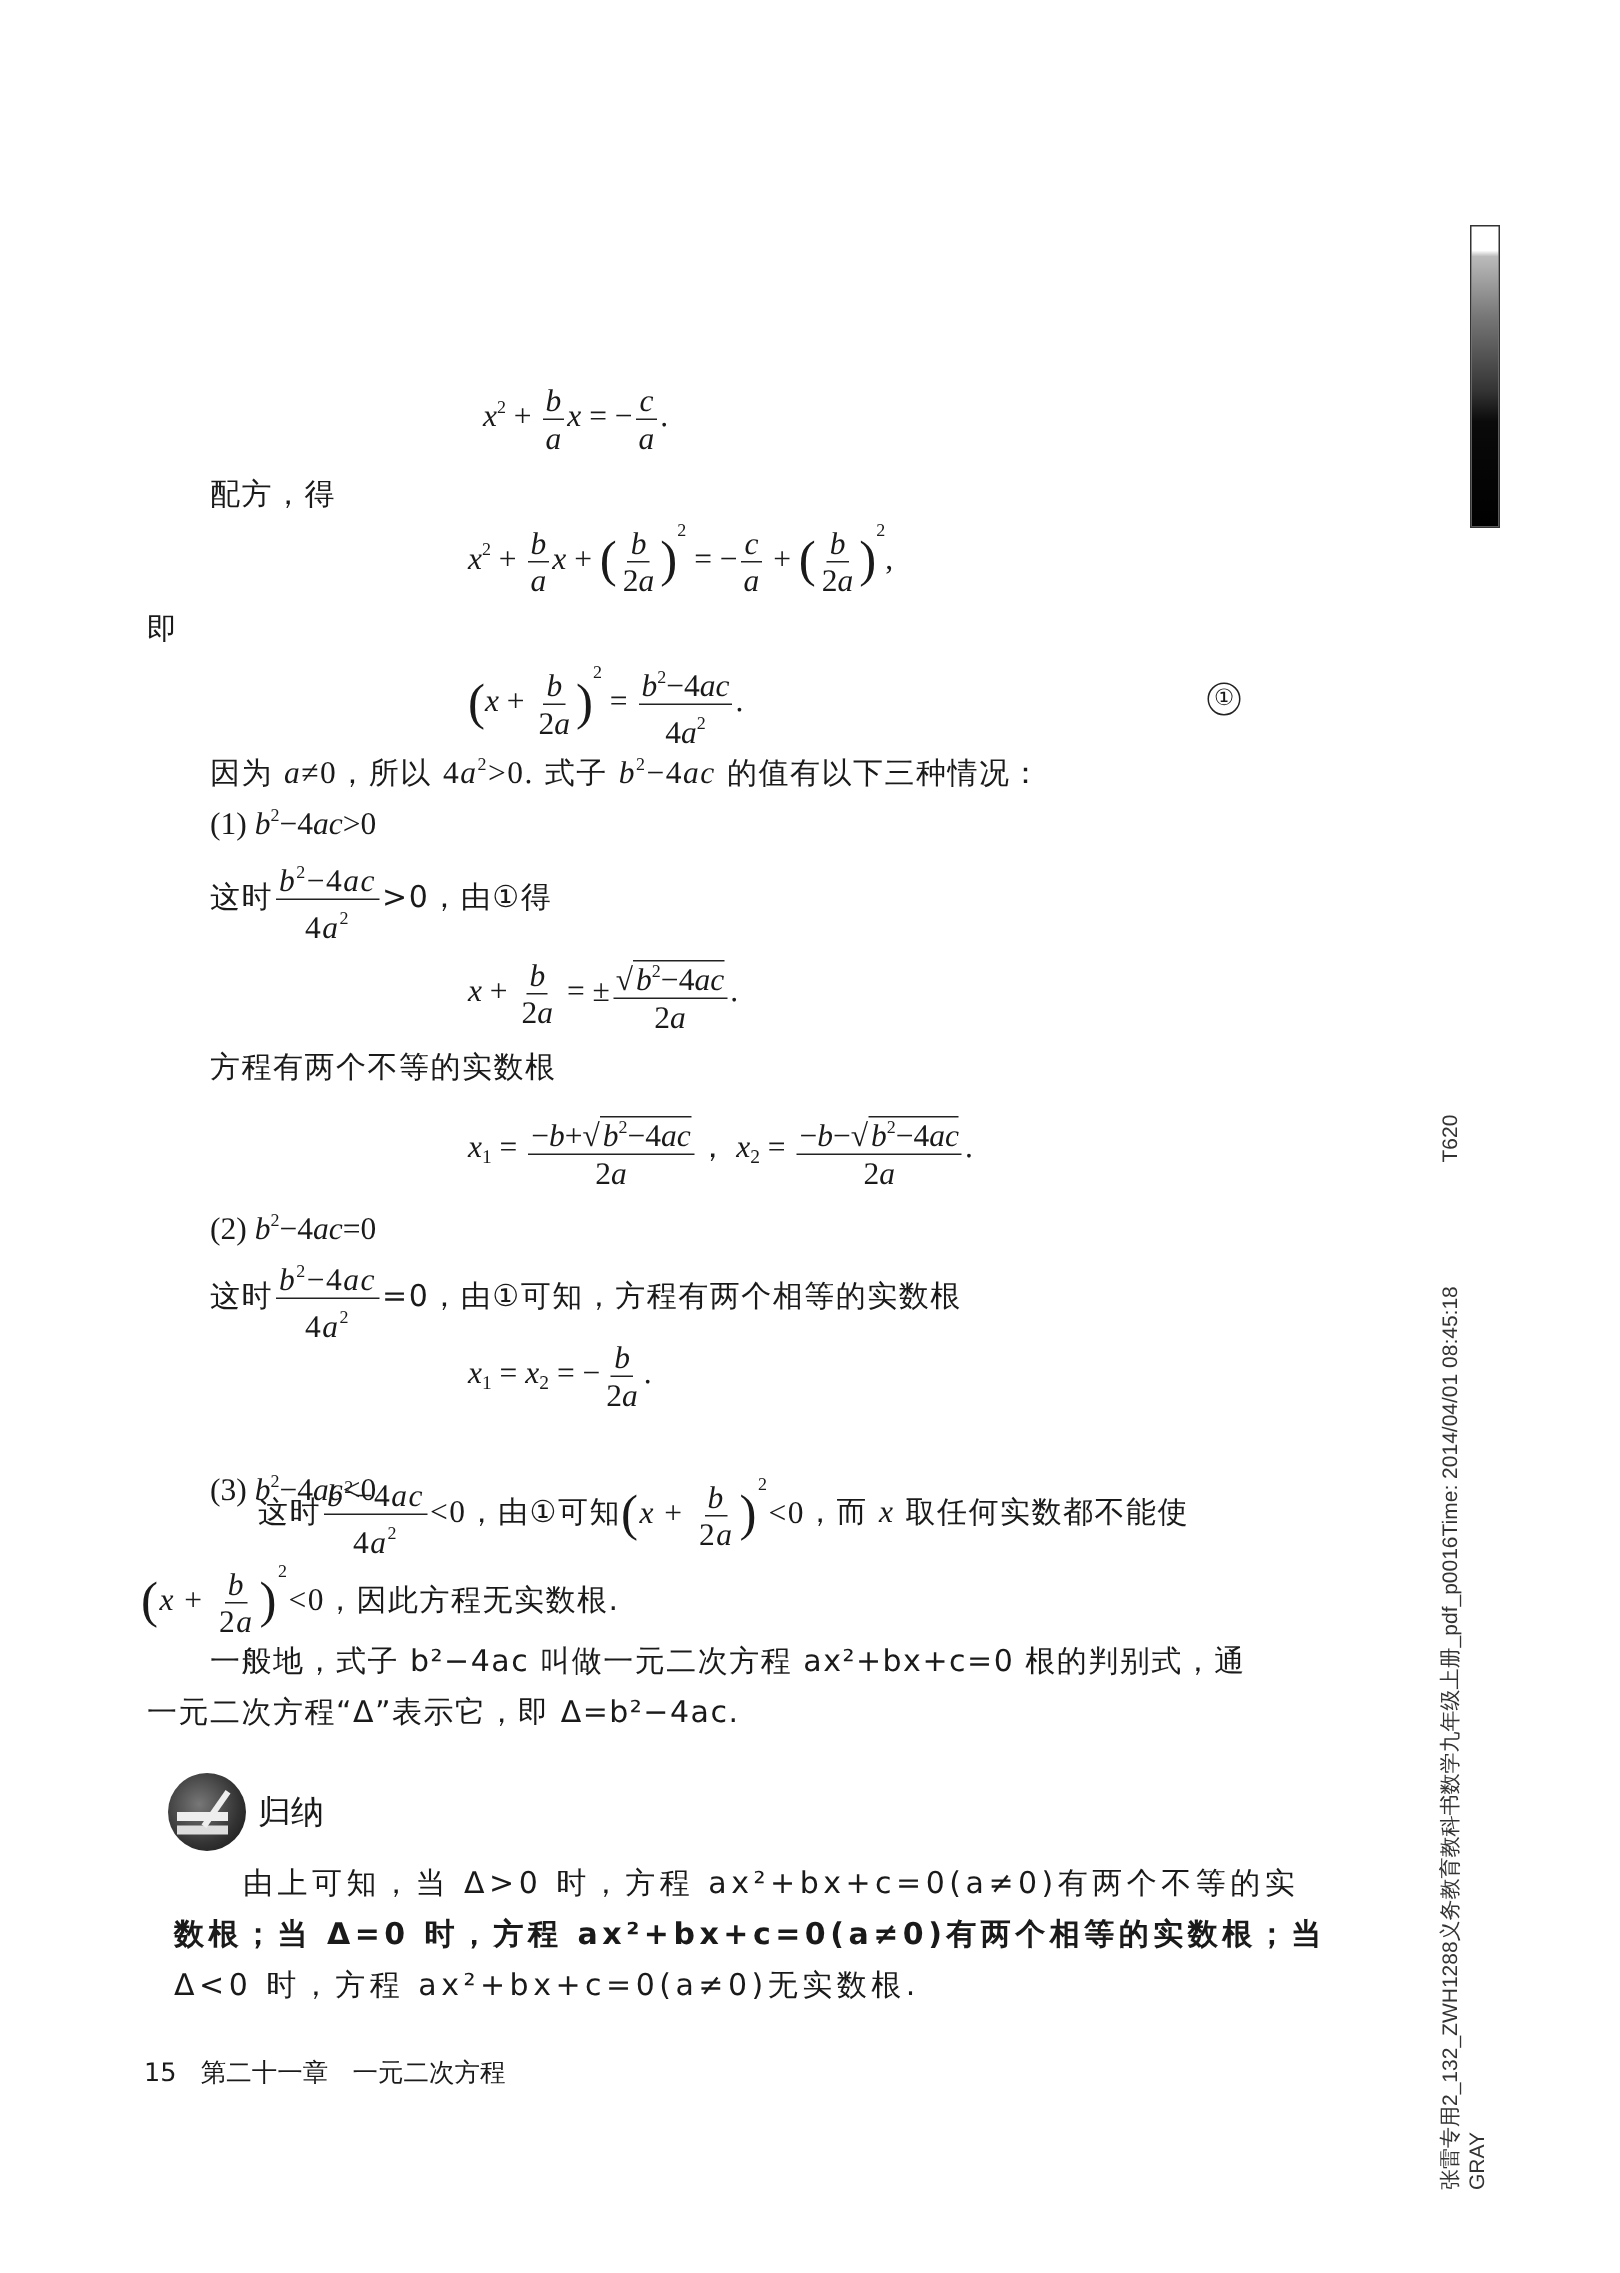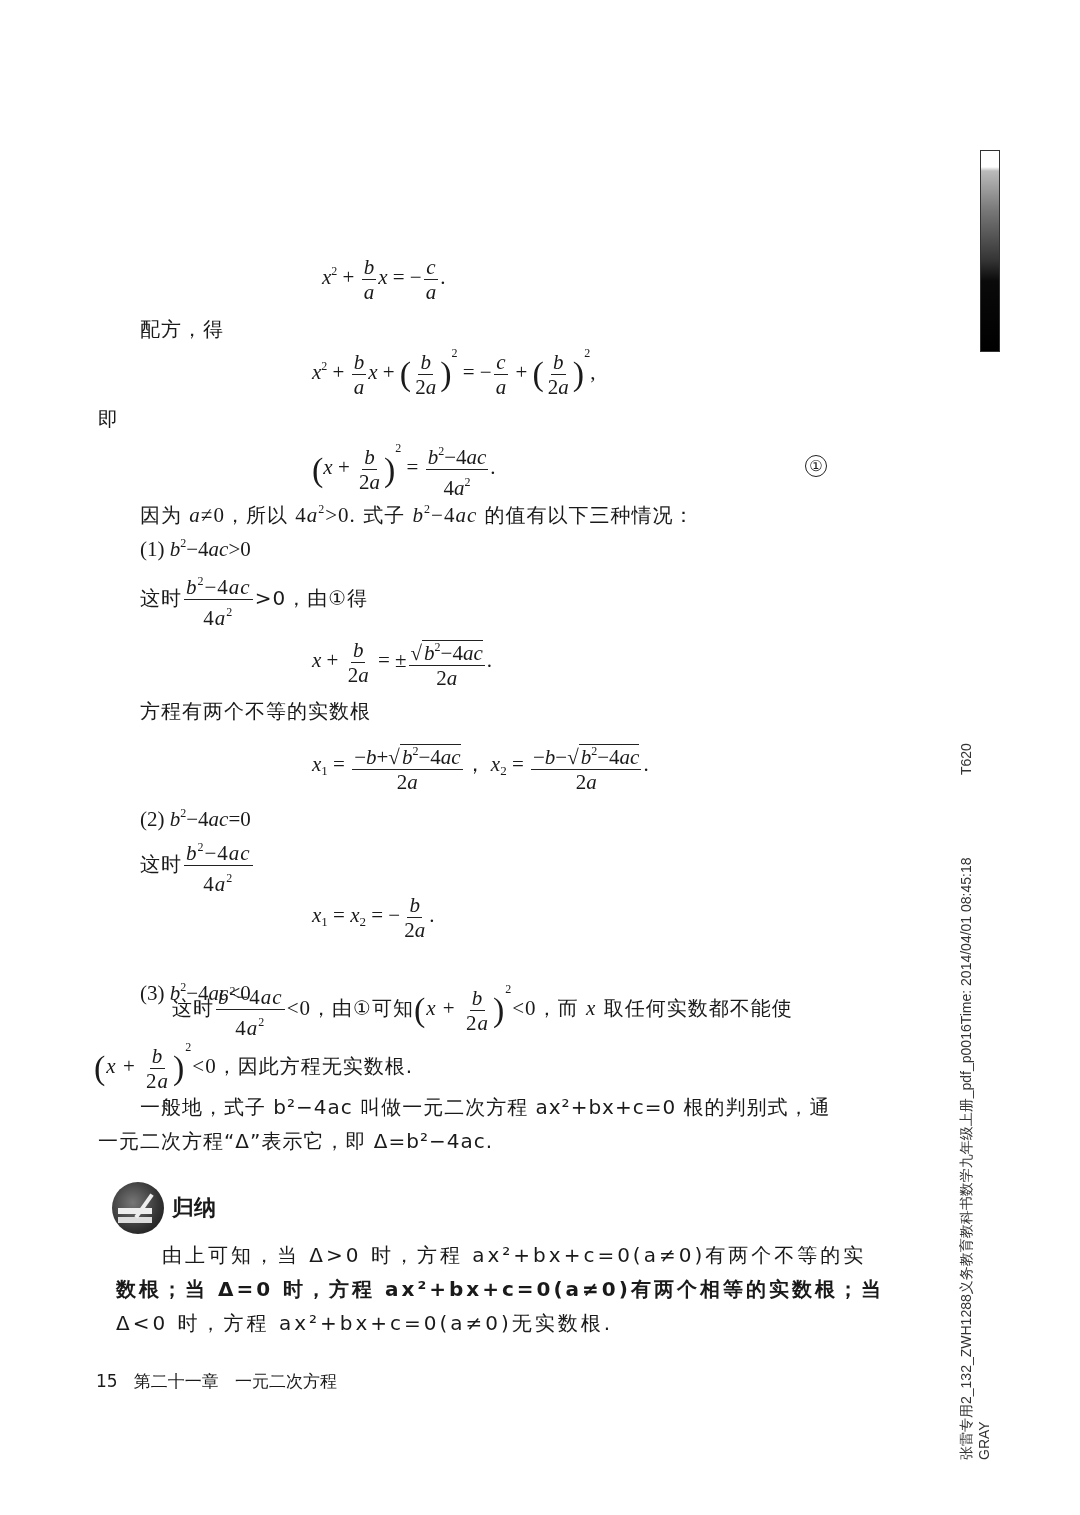--- a/index.html
+++ b/index.html
@@ -24,21 +24,21 @@
   .circled { display:inline-block; width: 20px; height: 20px; border: 1.4px solid #222; border-radius: 50%; text-align: center; line-height: 20px; font-size: 15px; font-family: "Liberation Sans", sans-serif; vertical-align: middle; }
   
   .gray-strip { left: 980px; top: 150px; width: 18px; height: 200px; border: 1px solid #333;
     background: linear-gradient(to bottom, #ffffff 0%, #ffffff 8%, #bbbbbb 10%, #777 30%, #333 55%, #0a0a0a 65%, #000 100%); }
   .vert-text { font-family: "Liberation Sans", "DejaVu Sans", sans-serif; font-size: 14px; color: #333;
     transform-origin: left top; transform: rotate(-90deg); white-space: nowrap; }
   .icon-circle { width: 52px; height: 52px; border-radius: 50%; background: radial-gradient(circle at 40% 40%, #777 0%, #333 60%, #111 100%); position: relative; overflow: hidden; }
   .icon-circle .bar1 { position:absolute; left: 6px; top: 26px; width: 34px; height: 6px; background:#eee; }
   .icon-circle .bar2 { position:absolute; left: 6px; top: 35px; width: 34px; height: 6px; background:#ddd; }
   .icon-circle .slant { position:absolute; left: 30px; top: 10px; width: 4px; height: 28px; background:#eee; transform: rotate(35deg); }
-  .heading { font-family: "DejaVu Sans", "Liberation Sans", sans-serif; font-weight: bold; font-size: 22px; }
+  .heading { font-family: "DejaVu Sans", "Liberation Sans", sans-serif; font-weight: normal; font-size: 22px; }
   .footer { font-family: "DejaVu Sans", "Liberation Sans", sans-serif; font-size: 17px; }
 </style>
 </head>
 <body>
 
 <div class="abs line m" style="left:322px; top:256px;">
   <span class="mi">x</span><span class="sup">2</span>
   <span>+</span>
   <span class="frac">
       <span class="num mi">b</span>
@@ -123,21 +123,21 @@
     </span>.
 </div>
 
 <div class="abs line m" style="left:140px; top:806px;">
   (2) <i>b</i><span class="sup">2</span>−4<i>ac</i>=0
 </div>
 <div class="abs line cjk" style="left:140px; top:836px;">
   <span>这时</span><span class="frac m">
       <span class="num"><i>b</i><span class="sup">2</span>−4<i>ac</i></span>
       <span class="den">4<i>a</i><span class="sup">2</span></span>
-    </span>
+    </span><span>=0，由①可知，方程有两个相等的实数根</span>
 </div>
 <div class="abs line m" style="left:312px; top:894px;">
   <i>x</i><span class="sub">1</span> = <i>x</i><span class="sub">2</span> = −<span class="frac">
       <span class="num mi">b</span>
       <span class="den">2<i>a</i></span>
     </span>.
 </div>
 
 <div class="abs line m" style="left:140px; top:980px;">
   (3) <i>b</i><span class="sup">2</span>−4<i>ac</i>&lt;0

